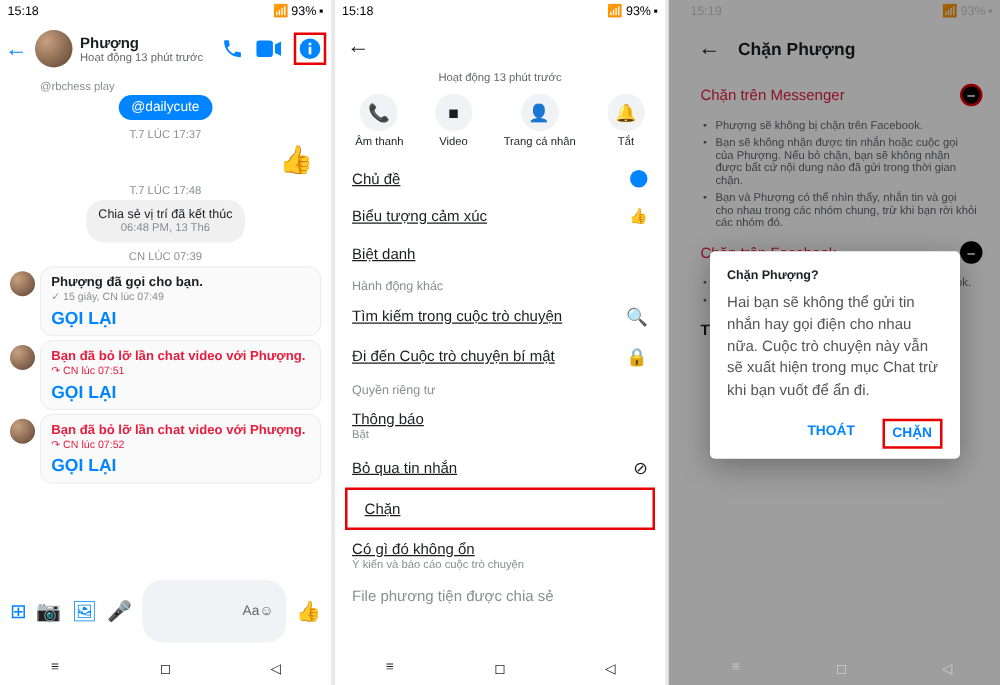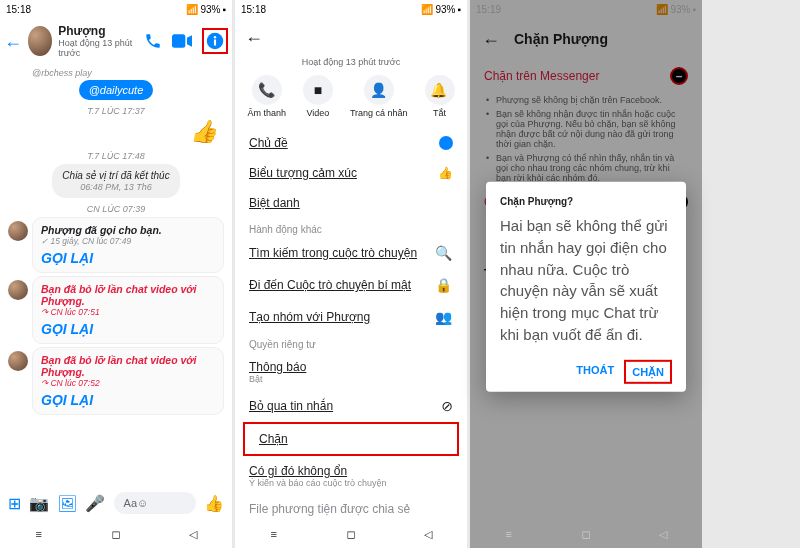--- a/index.html
+++ b/index.html
@@ -1,79 +1,79 @@
 <!DOCTYPE html>
 <html><head>
 <meta charset="utf-8">
 <style>
   * { box-sizing: border-box; margin: 0; padding: 0; }
   body { font-family: -apple-system, Helvetica, Arial, sans-serif; background: #e8e8e8; display: flex; gap: 3px; width: 800px; height: 548px; overflow: hidden; }
-  .phone { width: 232px; background: #fff; display: flex; flex-direction: column; position: relative; font-size: 11px; color: #1c1e21; }
+  .phone { width: 265px; background: #fff; display: flex; flex-direction: column; position: relative; font-size: 11px; color: #1c1e21; }
   .statusbar { height: 18px; display: flex; justify-content: space-between; align-items: center; padding: 0 6px; font-size: 10px; color: #000; }
   .statusbar .right { display: flex; gap: 2px; align-items: center; }
   .navbar { height: 28px; display: flex; justify-content: space-around; align-items: center; margin-top: auto; }
   .navkey { width: 18px; height: 18px; display:flex; align-items:center; justify-content:center; }
   .redbox { border: 2px solid #e60000; }
 
   
   .s1-header { display: flex; align-items: center; padding: 6px 4px; gap: 6px; }
   .back-arrow { color: #0084ff; font-size: 18px; font-weight: bold; }
   .avatar { width: 30px; height: 30px; border-radius: 50%; background: radial-gradient(circle at 30% 30%, #c8a080, #5c4030); }
   .s1-name { font-weight: 600; font-size: 12px; }
   .s1-sub { font-size: 9px; color: #65676b; }
   .s1-icons { margin-left: auto; display: flex; gap: 10px; align-items: center; }
   .icn-blue { color: #0084ff; font-size: 16px; }
   .info-btn { width: 26px; height: 26px; display:flex; align-items:center; justify-content:center; }
-  .s1-body { flex: 1; padding: 4px 8px; overflow: hidden; position: relative; font-style: italic; }
+  .s1-body { flex: 1; padding: 4px 8px; overflow: hidden; position: relative; }
   .chip { background: #0084ff; color: #fff; border-radius: 14px; padding: 4px 10px; font-size: 11px; display: inline-block; }
   .ts-center { text-align:center; font-size: 9px; color:#8a8d91; margin: 6px 0 3px; }
   .thumb { color:#0084ff; font-size:22px; text-align:right; margin: 2px 6px; }
   .msg-sys { background:#f0f0f0; border-radius:14px; padding:6px 10px; font-size:10px; color:#1c1e21; display:inline-block; max-width: 80%; }
   .msg-sys .sub { font-size:9px; color:#8a8d91; }
   .rowR { text-align:center; margin:2px 0;}
   .rowL { display:flex; align-items:flex-start; gap:4px; margin:3px 0;}
   .avsm { width:20px; height:20px; border-radius:50%; background: radial-gradient(circle at 30% 30%, #c8a080, #5c4030); flex-shrink:0; margin-top:4px;}
   .card { background:#fafafa; border:1px solid #eee; border-radius:10px; padding:6px 8px; flex:1; }
   .card .t1 { font-weight:600; font-size:10.5px; }
   .card .t2 { font-size:8.5px; color:#8a8d91; }
   .card .link { color:#0084ff; font-weight:600; font-size:14px; margin-top:4px; }
   .card .red { color:#e41e3f; }
   .s1-compose { display:flex; align-items:center; gap:8px; padding:6px 8px; }
   .comp-ic { color:#0084ff; font-size:16px; }
-  .comp-input { flex:1; background:#f0f2f5; border-radius:16px; padding:5px 10px; font-size:11px; color:#65676b; display:flex; justify-content:flex-start; align-items:center;}
+  .comp-input { flex:1; background:#f0f2f5; border-radius:16px; padding:19px 10px; font-size:11px; color:#65676b; display:flex; justify-content:flex-end; align-items:center;}
 
   
   .s2-header { display:flex; align-items:center; padding:8px 10px; }
   .s2-title { text-align:center; margin-top:2px;}
   .s2-title .s { font-size:9px; color:#65676b; }
   .s2-actions { display:flex; justify-content:space-around; padding:8px 4px 10px; }
   .s2-act { text-align:center; font-size:9px; color:#1c1e21; }
   .round { width:30px; height:30px; border-radius:50%; background:#f0f2f5; display:flex; align-items:center; justify-content:center; margin:0 auto 3px; font-size:14px;}
   .s2-list { flex:1; overflow:hidden; }
   .s2-row { display:flex; align-items:center; justify-content:space-between; padding:8px 14px; font-size:12px; }
   .s2-row .lbl { color:#1c1e21;text-decoration:underline; }
   .s2-row .ic { color:#1c1e21; font-size:14px; }
   .s2-sect { padding:6px 14px 2px; font-size:10px; color:#8a8d91; }
   .dot-blue { width:14px; height:14px; border-radius:50%; background:#0084ff; }
   .s2-sub { font-size:9px; color:#8a8d91; padding:0 14px 6px; }
 
   
-  .s3 { position:relative; }
+  .s3 { position:relative;padding-left:11px; }
   .s3-overlay { position:absolute; inset:0; background:rgba(0,0,0,0.38); }
   .s3-hdr { display:flex; align-items:center; gap:14px; padding:10px 12px; }
   .s3-hdr .t { font-weight:700; font-size:14px; }
   .s3-row { display:flex; justify-content:space-between; align-items:center; padding:8px 14px; font-size:12px; }
   .s3-row .t { color:#e41e3f; font-weight:500; }
   .minus { width:18px; height:18px; border-radius:50%; background:#000; color:#fff; display:flex; align-items:center; justify-content:center; font-weight:700; line-height:1; }
   .s3-bul { padding:2px 18px 2px 26px; font-size:9px; color:#65676b; position:relative;}
   .s3-bul::before { content:"•"; position:absolute; left:16px; }
   .s3-dialog { position:absolute; left:50%; top:50%; transform:translate(-50%,-44%); width:200px; background:#fff; border-radius:4px; padding:14px 14px 8px; box-shadow:0 6px 24px rgba(0,0,0,0.3); z-index:5;}
   .s3-dialog .dt { font-weight:600; font-size:10px; margin-bottom:8px; }
-  .s3-dialog .db { font-size:15px; color:#555; line-height:1.45; }
-  .s3-dialog .btns { display:flex; justify-content:flex-end; gap:4px; margin-top:14px; }
+  .s3-dialog .db { font-size:12px; color:#555; line-height:1.45; }
+  .s3-dialog .btns { display:flex; justify-content:flex-end; gap:16px; margin-top:14px; }
   .s3-dialog .btn { color:#0084ff; font-weight:700; font-size:11px; padding:4px 6px; }
   svg { display:block; }
 </style>
 </head>
 <body>
 
 <div class="phone">
   <div class="statusbar">
     <span>15:18</span>
     <span class="right">
@@ -201,24 +201,20 @@
       </div>
     <div class="s2-sect">Hành động khác</div>
     <div class="s2-row">
         <span class="lbl">Tìm kiếm trong cuộc trò chuyện</span>
         <span class="ic">🔍</span>
       </div>
     <div class="s2-row">
         <span class="lbl">Đi đến Cuộc trò chuyện bí mật</span>
         <span class="ic">🔒</span>
       </div>
-    <div class="s2-row">
-        <span class="lbl">Tạo nhóm với Phượng</span>
-        <span class="ic">👥</span>
-      </div>
     <div class="s2-sect">Quyền riêng tư</div>
     <div class="s2-row" style="padding-bottom:0">
         <span class="lbl">Thông báo</span>
       </div>
     <div class="s2-sub">Bật</div>
     <div class="s2-row">
         <span class="lbl">Bỏ qua tin nhắn</span>
         <span class="ic">⊘</span>
       </div>
     <div class="s2-row redbox" style="margin:0 8px">

